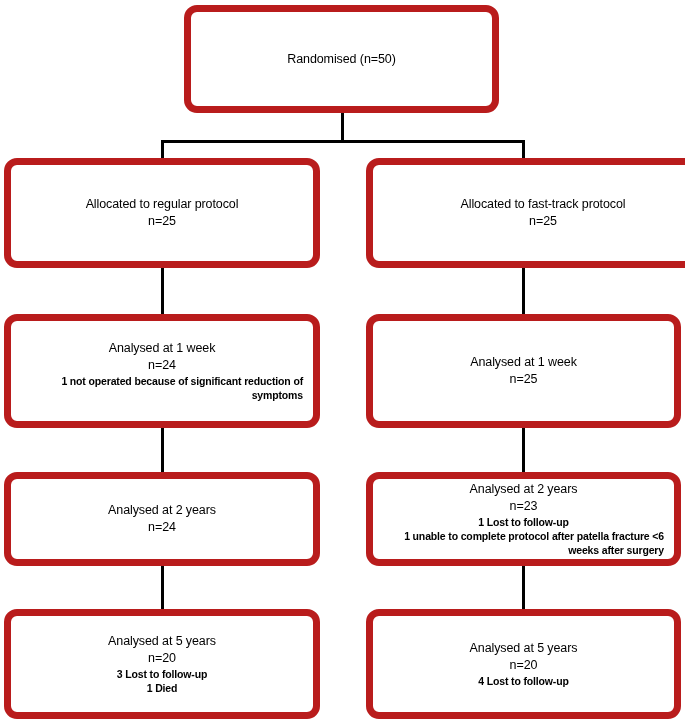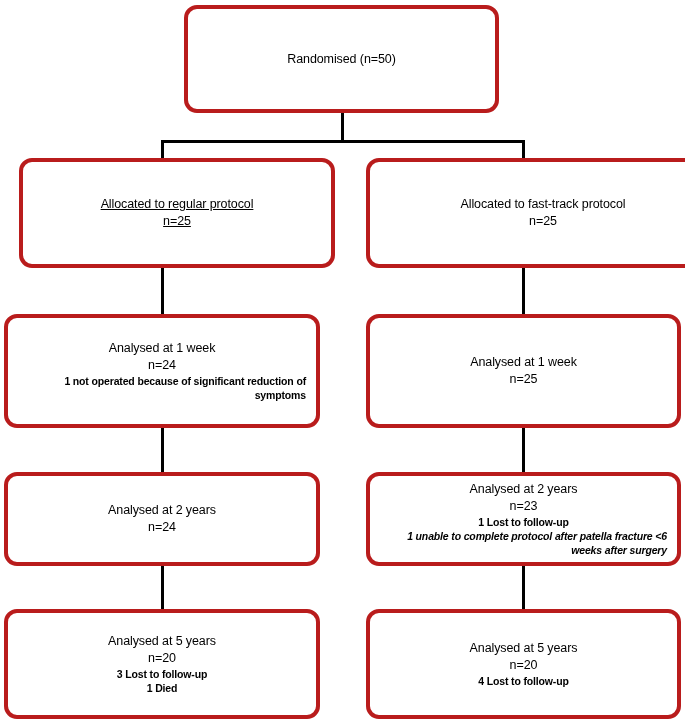--- a/index.html
+++ b/index.html
@@ -19,21 +19,21 @@
     width: 685px;
     height: 724px;
     background: #ffffff;
     overflow: hidden;
   }
 
   
   .node {
     position: absolute;
     box-sizing: border-box;
-    border: 4px solid #b91c1c;
+    border: 7px solid #b91c1c;
     border-radius: 13px;
     background: #ffffff;
     display: flex;
     flex-direction: column;
     align-items: center;
     justify-content: center;
     text-align: center;
     padding: 4px 10px;
     z-index: 2;
   }
@@ -56,21 +56,20 @@
   .line-note {
     font-size: 10.5px;
     line-height: 14px;
     font-weight: 700;
     letter-spacing: -0.15px;
     max-width: 300px;
     text-align: right;
   }
   .line-note.wide {
     max-width: 302px;
-    font-style: italic;
   }
   .line-note:empty { display: none; }
 
   
   .conn {
     position: absolute;
     background: #000000;
     z-index: 1;
   }
   .conn-v { width: 3px; }
@@ -92,21 +91,21 @@
 
   <div class="conn conn-v" style="left:522px; top:266px; height:50px;"></div>
   <div class="conn conn-v" style="left:522px; top:428px; height:46px;"></div>
   <div class="conn conn-v" style="left:522px; top:566px; height:45px;"></div>
 
   <div class="node" style="left:184px; top:5px; width:315px; height:108px;">
     <div class="line-main">Randomised (n=50)</div>
 
   </div>
 
-  <div class="node" style="left:19px; top:158px; width:316px; height:110px;text-decoration:underline;">
+  <div class="node" style="left:4px; top:158px; width:316px; height:110px;">
     <div class="line-main">Allocated to regular protocol</div>
     <div class="line-sub">n=25</div>
   </div>
 
   <div class="node" style="left:366px; top:158px; width:354px; height:110px;">
     <div class="line-main">Allocated to fast-track protocol</div>
     <div class="line-sub">n=25</div>
   </div>
 
   <div class="node" style="left:4px; top:314px; width:316px; height:114px;">

